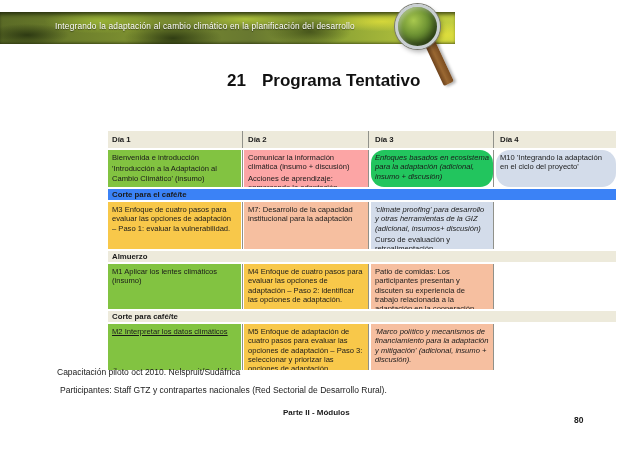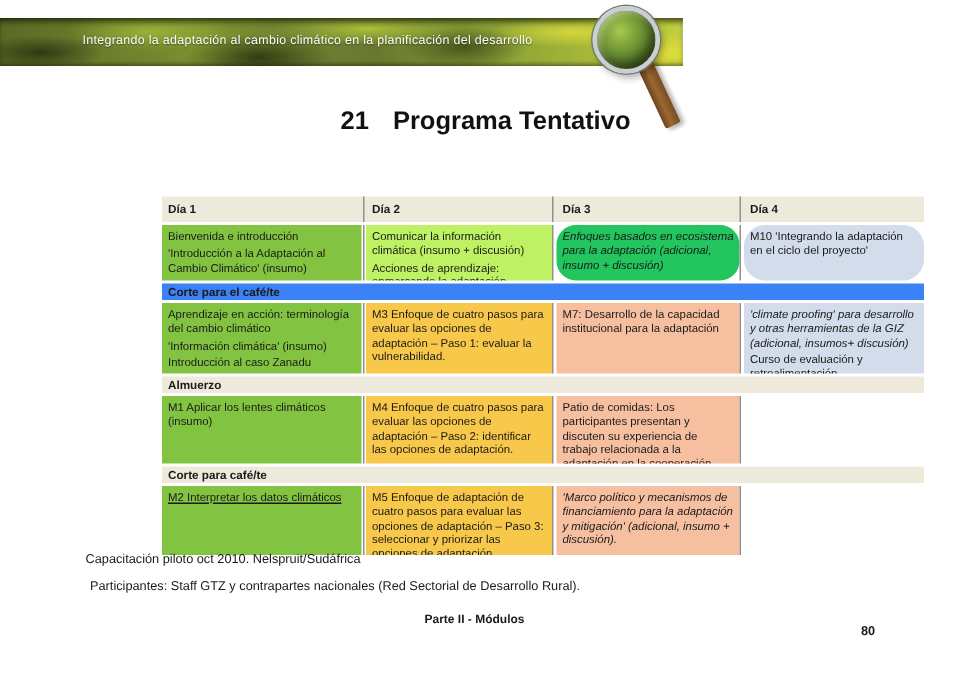--- a/index.html
+++ b/index.html
@@ -93,43 +93,38 @@
       <i class="vl vl1"></i>
       <i class="vl vl2"></i>
       <i class="vl vl3"></i>
     </div>
 
     <div class="trow">
       <div class="cell" style="background-color: rgb(130, 195, 65);">
         <p>Bienvenida e introducción</p>
         <p>'Introducción a la Adaptación al Cambio Climático' (insumo)</p>
       </div>
-      <div class="cell" style="background-color: #bef264;">
+      <div class="cell" style="background-color: #fca5a5;">
         <p>Comunicar la información climática (insumo + discusión)</p>
         <p>Acciones de aprendizaje: enmarcando la adaptación</p>
       </div>
       <div class="cell" style="background-color: #22c55e; border-radius: 13px;">
         <p class="it">Enfoques basados en ecosistema para la adaptación (adicional, insumo + discusión)</p>
       </div>
       <div class="cell" style="background-color: rgb(211, 220, 234); border-radius: 14px;">
         <p>M10 'Integrando la adaptación en el ciclo del proyecto'</p>
       </div>
       <i class="vl vl1"></i>
       <i class="vl vl2"></i>
       <i class="vl vl3"></i>
     </div>
 
     <div class="band" style="background-color: #3b82f6;">Corte para el café/te</div>
 
     <div class="trow">
-      <div class="cell" style="background-color: rgb(130, 195, 65);">
-        <p>Aprendizaje en acción: terminología del cambio climático</p>
-        <p>'Información climática' (insumo)</p>
-        <p>Introducción al caso Zanadu</p>
-      </div>
       <div class="cell" style="background-color: rgb(248, 200, 74);">
         <p>M3 Enfoque de cuatro pasos para evaluar las opciones de adaptación – Paso 1: evaluar la vulnerabilidad.</p>
       </div>
       <div class="cell" style="background-color: rgb(246, 191, 160);">
         <p>M7: Desarrollo de la capacidad institucional para la adaptación</p>
       </div>
       <div class="cell" style="background-color: rgb(211, 220, 234);">
         <p class="it">'climate proofing' para desarrollo y otras herramientas de la GIZ (adicional, insumos+ discusión)</p>
         <p>Curso de evaluación y retroalimentación.</p>
       </div>

